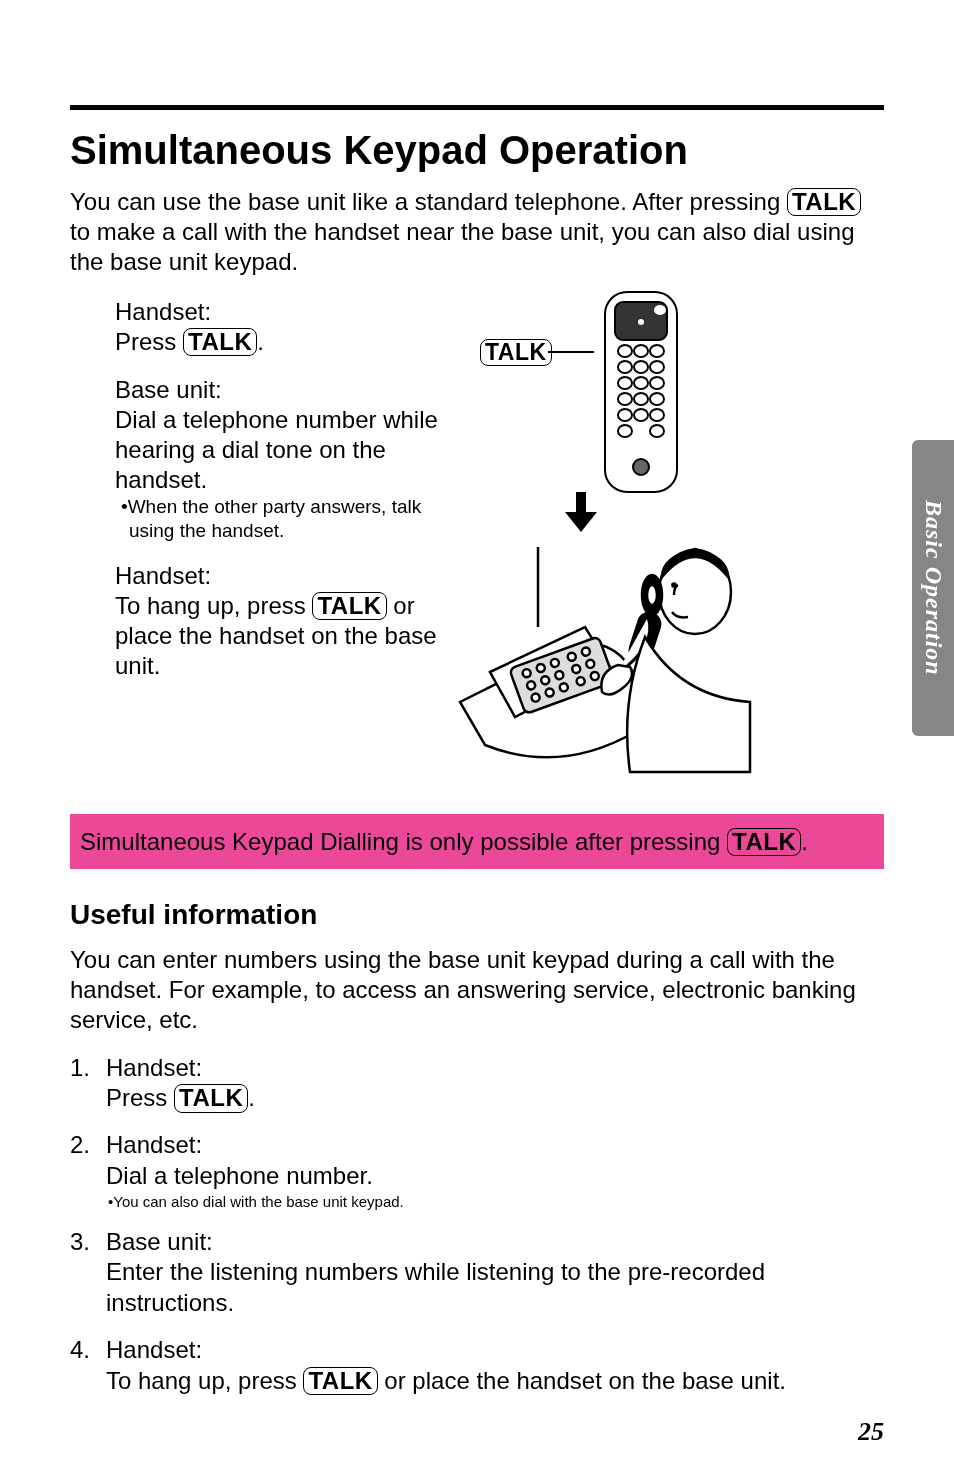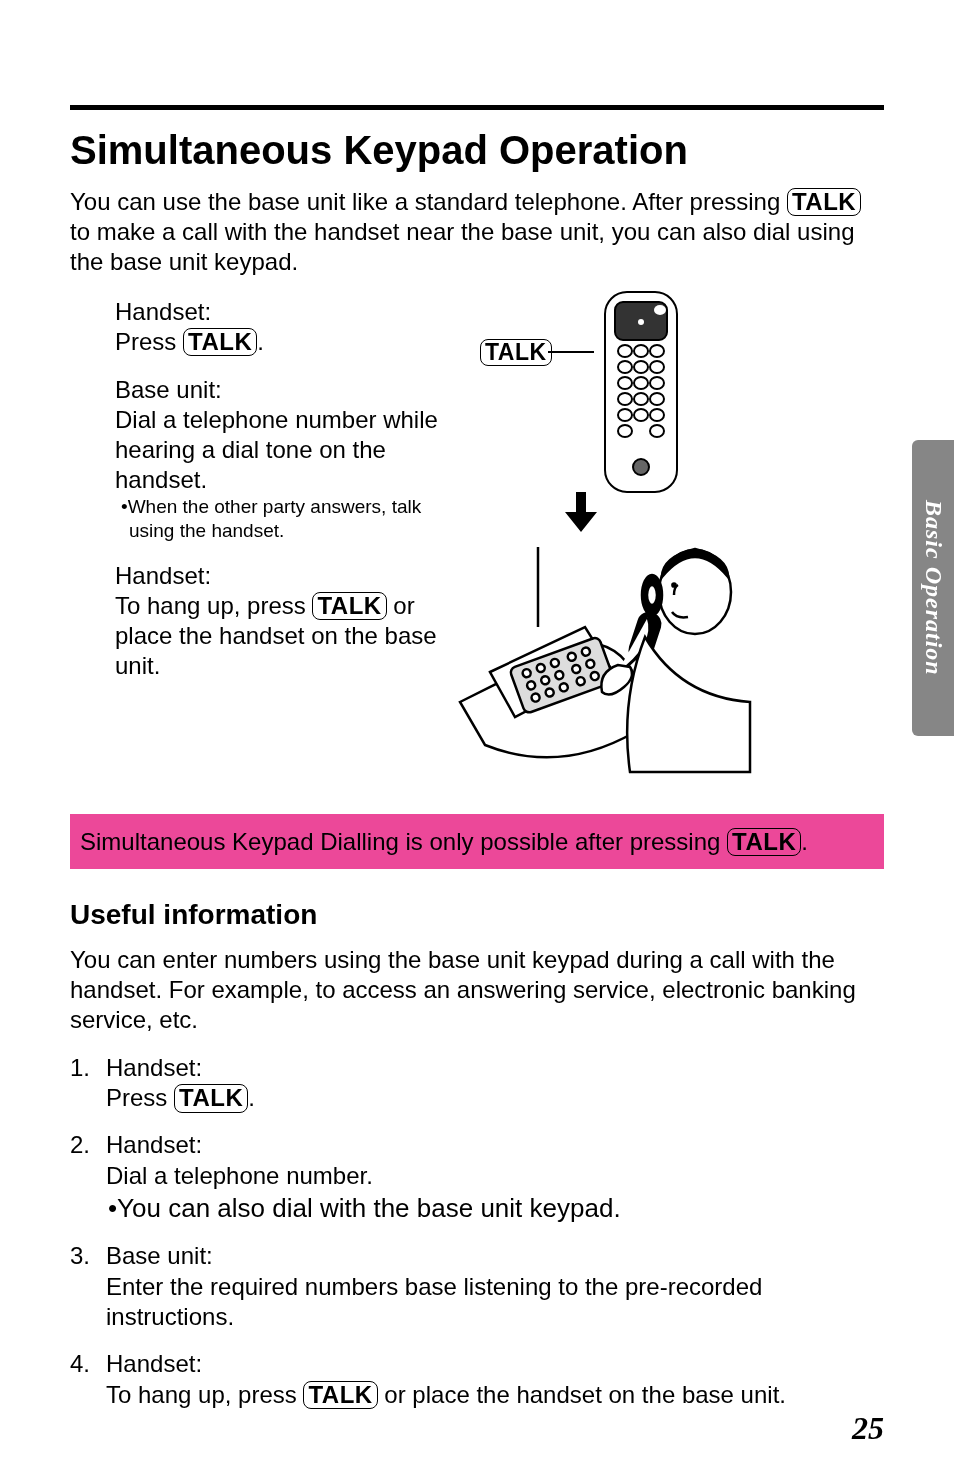--- a/index.html
+++ b/index.html
@@ -17,24 +17,24 @@
   .topgfx { position:relative; width:290px; height:220px; margin-left:25px;}
   .label-talk { position:absolute; top:42px; left:0; font-size:23px;}
   .label-talk .line { position:absolute; top:12px; left:68px; width:46px; height:1.5px; background:#000;}
   .arrowdown { position:absolute; top:195px; left:110px; width:32px; height:40px;}
   .callout { background:#ec4899; font-size:24px; padding:12px 10px; margin-top:20px; line-height:1.3;}
   h2.section { font-size:28px; font-weight:bold; margin:30px 0 14px 0;}
   .para { font-size:24px; line-height:1.25; margin-bottom:18px;}
   ol.numlist { list-style:none; padding:0; margin:0; font-size:24px; line-height:1.28;}
   ol.numlist li { margin-bottom:16px; padding-left:36px; position:relative;}
   ol.numlist li .num { position:absolute; left:0; }
-  .subnote { font-size:26px; padding-left:10px; text-indent:-8px;}
+  .subnote { font-size:15px; padding-left:10px; text-indent:-8px;}
   .sidetab { position:absolute; right:0; top:440px; width:42px; height:296px; background:#868686; border-top-left-radius:6px; border-bottom-left-radius:6px; display:flex; align-items:center; justify-content:center;}
   .sidetab-label { writing-mode:vertical-rl; color:#fff; font-style:italic; font-weight:bold; font-size:24px; font-family: Georgia, "Times New Roman", serif; letter-spacing:1px;}
-  .pagenum { position:absolute; right:70px; bottom:28px; font-size:32px; font-weight:bold; font-style:italic; font-family: Georgia, "Times New Roman", serif;}
+  .pagenum { position:absolute; right:70px; bottom:28px; font-size:26px; font-weight:bold; font-style:italic; font-family: Georgia, "Times New Roman", serif;}
   svg { display:block; }
 </style>
 </head>
 <body>
 
 <div class="sidetab">
   <span class="sidetab-label">Basic Operation</span>
 </div>
 
 <div class="page">
@@ -167,21 +167,21 @@
     </li>
     <li>
       <span class="num">2.</span>
       <div>Handset:</div>
       <div>Dial a telephone number.</div>
       <div class="subnote">•You can also dial with the base unit keypad.</div>
     </li>
     <li>
       <span class="num">3.</span>
       <div>Base unit:</div>
-      <div>Enter the required numbers base listening to the pre-recorded instructions.</div>
+      <div>Enter the listening numbers while listening to the pre-recorded instructions.</div>
     </li>
     <li>
       <span class="num">4.</span>
       <div>Handset:</div>
       <div>
         <span>To hang up, press </span><span class="talkkey">TALK</span><span> or place the handset on the base unit.</span>
       </div>
     </li>
   </ol>
 

